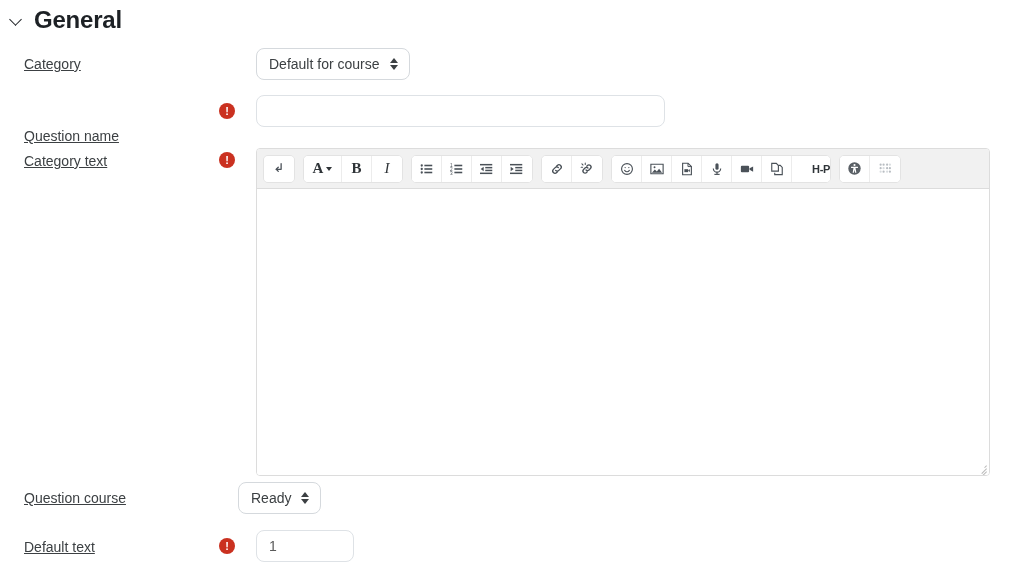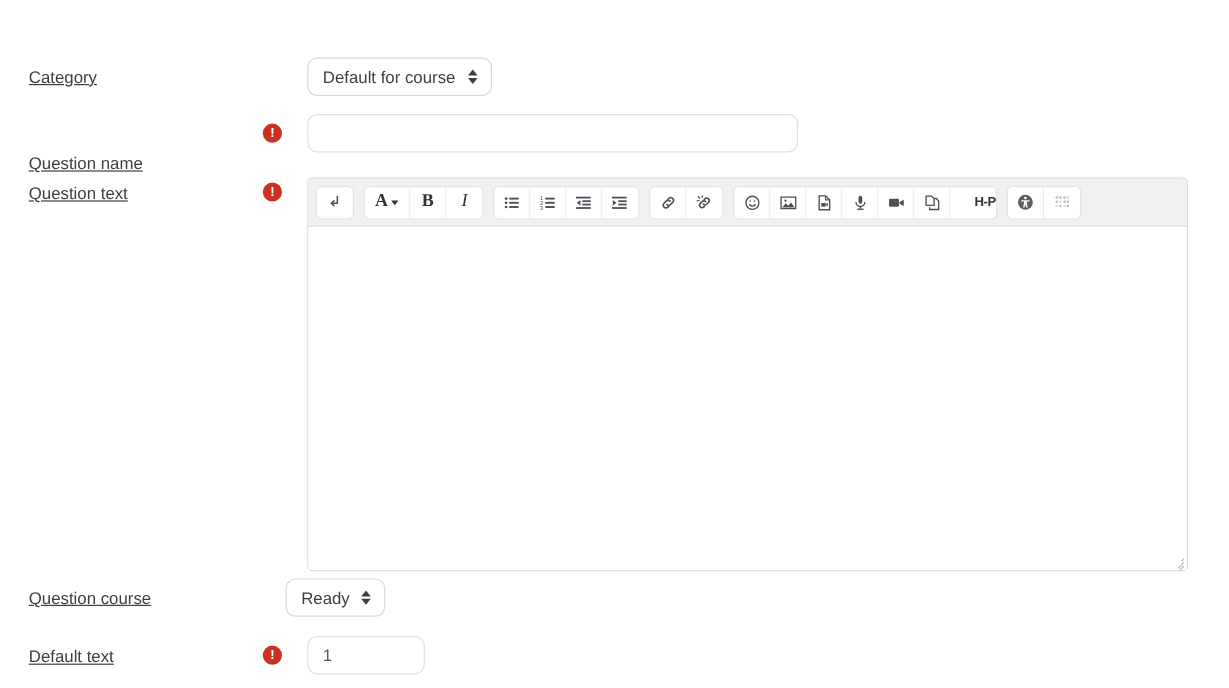--- a/index.html
+++ b/index.html
@@ -235,37 +235,41 @@
     height: 1px;
     transform-origin: right bottom;
     transform: rotate(-45deg);
   }
 </style>
 </head>
 <body>
 
 <div class="page">
 
+  <div class="section-header">
+    <span class="chevron-down"></span>
+    <span class="section-title">General</span>
+  </div>
 
   <div class="form-row" style="top:48px;">
     <span class="row-label" style="top:7px;">Category</span>
     <div class="select-box" style="left:256px; top:0; min-width:150px;">
       <span>Default for course</span>
       <span class="select-arrows"></span>
     </div>
   </div>
 
   <div class="form-row" style="top:95px;">
     <span class="row-label" style="top:8px;margin-top:24px;">Question name</span>
     <span class="req-indicator" style="top:8px;"></span>
     <input class="text-input" style="left: 256px; top: 0px; width: 409px;" type="text" value="">
   </div>
 
   <div class="form-row" style="top:150px;">
-    <span class="row-label" style="top:2px;">Question text</span>
+    <span class="row-label" style="top:2px;">Category text</span>
     <span class="req-indicator" style="top:2px;"></span>
   </div>
 
   <div class="editor">
     <div class="editor-toolbar">
 
       <div class="tb-group">
         <button class="tb-btn">
           <svg width="13" height="13" viewBox="0 0 16 16" fill="none" stroke="#4a5158" stroke-width="1.6" stroke-linecap="round" stroke-linejoin="round">
             <path d="M10 2v7H4"></path>

